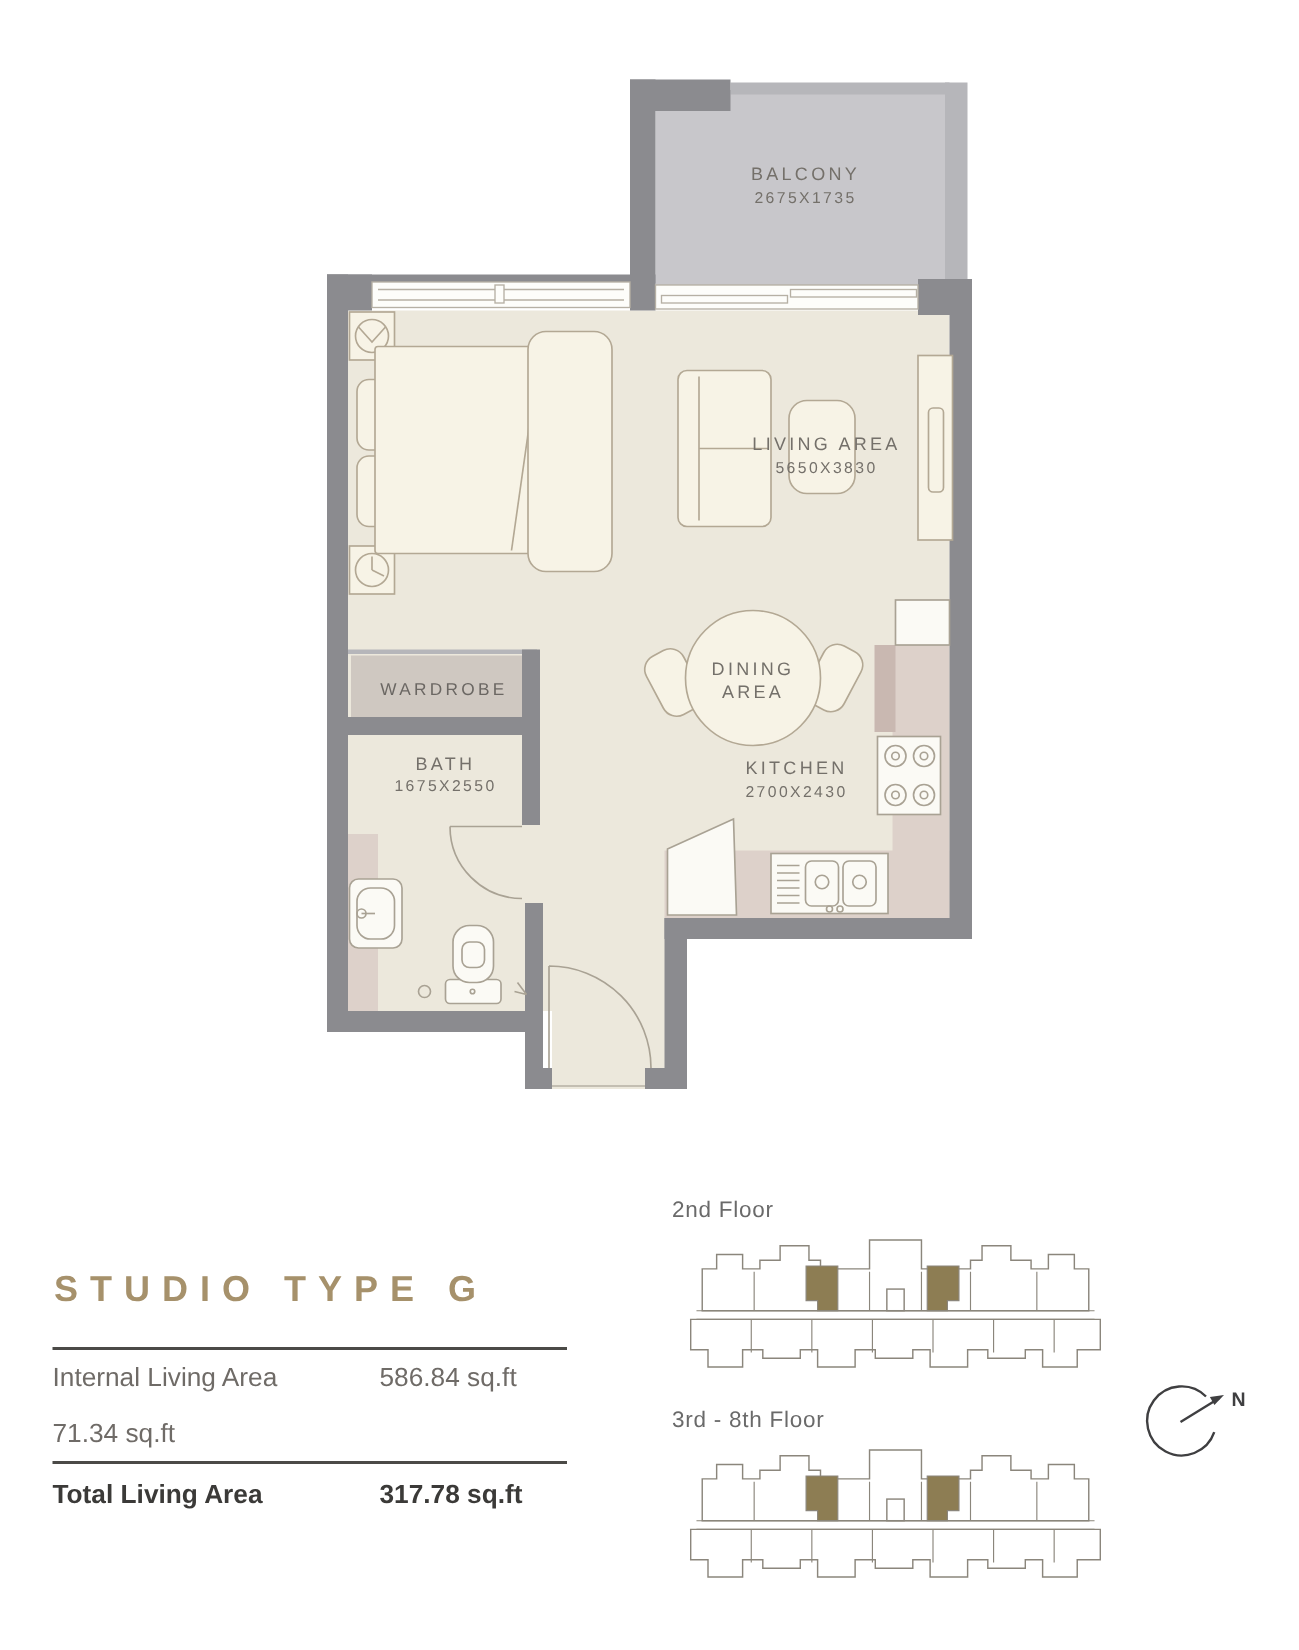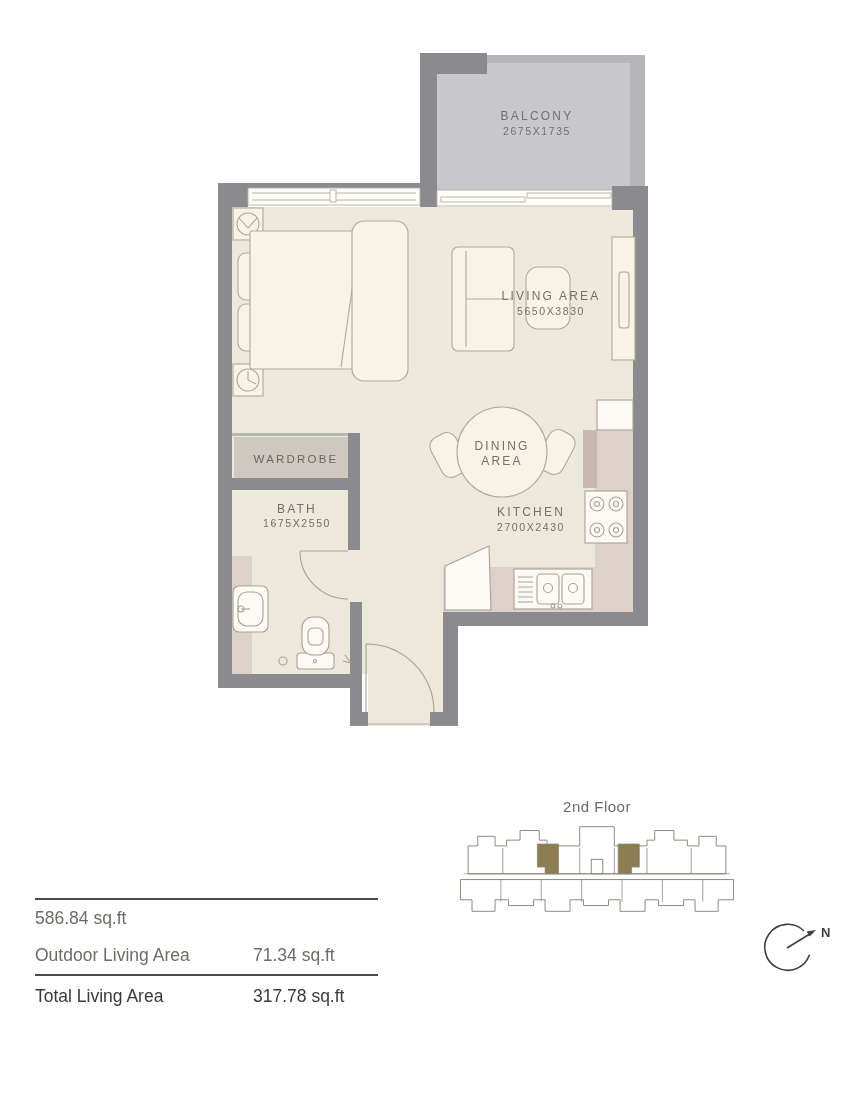--- a/index.html
+++ b/index.html
@@ -22,23 +22,23 @@
   .winline{fill:none;stroke:#b6b0a4;stroke-width:1;}
   .roomLabel{fill:var(--labelText);font-size:12px;letter-spacing:2.2px;text-anchor:middle;}
   .dimLabel{fill:var(--labelText);font-size:10.5px;letter-spacing:1.6px;text-anchor:middle;}
   
   .title{position:absolute;left:36px;top:846px;font-size:24px;letter-spacing:8px;
          color:var(--gold);font-weight:bold;}
   .areaTable{position:absolute;left:35px;top:898px;width:343px;color:var(--textGray);
              font-size:17.5px;}
   .tline{border:0;border-top:2px solid var(--lineDark);margin:0;}
   .trow{display:grid;grid-template-columns:218px 1fr;align-items:center;height:37px;}
-  .trow.total{color:var(--textDark);font-weight:normal;height:40px;}
-  
-  .keyblock{position:absolute;left:448px;width:298px;text-align:center;}
+  .trow.total{color:var(--textDark);font-weight:bold;height:40px;}
+  
+  .keyblock{position:absolute;left:448px;width:298px;text-align:left;}
   .keylabel{font-size:15px;color:#6a6a6a;letter-spacing:0.5px;margin-bottom:4px;}
   .kp{fill:#fff;stroke:var(--keyLine);stroke-width:1;}
   .kpline{fill:none;stroke:var(--keyLine);stroke-width:0.8;}
   .kpfill{fill:var(--keyFill);stroke:var(--keyLine);stroke-width:0.8;}
   
   .compass{position:absolute;left:750px;top:898px;}
   .cstroke{fill:none;stroke:var(--compass);stroke-width:1.6;}
   .cfill{fill:var(--compass);}
   .clabel{fill:var(--compass);font-size:13px;font-weight:bold;}
 </style>
@@ -187,28 +187,29 @@
       <text class="roomLabel" x="502" y="450">DINING</text>
       <text class="roomLabel" x="502" y="465">AREA</text>
       <text class="roomLabel" x="531" y="516">KITCHEN</text>
       <text class="dimLabel" x="531" y="531">2700X2430</text>
       <text class="roomLabel" x="296" y="463" style="font-size:11.5px;fill:#6b6763;">WARDROBE</text>
       <text class="roomLabel" x="297" y="513">BATH</text>
       <text class="dimLabel" x="297" y="527">1675X2550</text>
     </g>
   </svg>
 
+  <div class="title">STUDIO TYPE G</div>
 
   <div class="areaTable">
     <hr class="tline">
     <div class="trow">
+      <span>Internal Living Area</span>
       <span>586.84 sq.ft</span>
     </div>
     <div class="trow">
-      <span>Outdoor Living Area</span>
       <span>71.34 sq.ft</span>
     </div>
     <hr class="tline">
     <div class="trow total">
       <span>Total Living Area</span>
       <span>317.78 sq.ft</span>
     </div>
   </div>
 
   <div class="keyblock" style="top:798px;">
@@ -219,20 +220,34 @@
       <rect class="kp" x="144" y="42" width="12" height="15"></rect>
       <path class="kpfill" d="M88,26 H110 V57 H96 V50 H88 Z"></path>
       <path class="kpfill" d="M172,26 H194 V50 H186 V57 H172 Z"></path>
       <path class="kpline" d="M12,57 H288 M12,63 H288"></path>
       <path class="kpline" d="M30,63 V72 M48,63 V72 M66,63 V72 M84,63 V72 M102,63 V72 M120,63 V72 M138,63 V72 M156,63 V72 M174,63 V72 M192,63 V72 M210,63 V72 M228,63 V72 M246,63 V72 M264,63 V72"></path>
       <path class="kp" d="M8,63 V84 H20 V96 H44 V84 H58 V90 H84 V84 H96 V96 H122 V84 H136 V90 H162 V84 H174 V96 H200 V84 H214 V90 H240 V84 H252 V96 H276 V84 H292 V63 Z"></path>
       <path class="kpline" d="M50,63 V86 M92,63 V86 M134,63 V86 M176,63 V86 M218,63 V86 M260,63 V86"></path>
     </svg>
   </div>
 
+  <div class="keyblock" style="top:938px;">
+    <div class="keylabel">3rd - 8th Floor</div>
+    <svg width="298" height="100" viewBox="0 0 300 104">
+      <path class="kp" d="M16,57 V28 H26 V18 H44 V28 H56 V22 H70 V12 H90 V22 H98 V28 H132 V8 H168 V28 H202 V22 H210 V12 H230 V22 H244 V28 H256 V18 H274 V28 H284 V57 Z"></path>
+      <path class="kpline" d="M52,30 V57 M98,30 V57 M132,30 V57 M168,30 V57 M202,30 V57 M248,30 V57"></path>
+      <rect class="kp" x="144" y="42" width="12" height="15"></rect>
+      <path class="kpfill" d="M88,26 H110 V57 H96 V50 H88 Z"></path>
+      <path class="kpfill" d="M172,26 H194 V50 H186 V57 H172 Z"></path>
+      <path class="kpline" d="M12,57 H288 M12,63 H288"></path>
+      <path class="kpline" d="M30,63 V72 M48,63 V72 M66,63 V72 M84,63 V72 M102,63 V72 M120,63 V72 M138,63 V72 M156,63 V72 M174,63 V72 M192,63 V72 M210,63 V72 M228,63 V72 M246,63 V72 M264,63 V72"></path>
+      <path class="kp" d="M8,63 V84 H20 V96 H44 V84 H58 V90 H84 V84 H96 V96 H122 V84 H136 V90 H162 V84 H174 V96 H200 V84 H214 V90 H240 V84 H252 V96 H276 V84 H292 V63 Z"></path>
+      <path class="kpline" d="M50,63 V86 M92,63 V86 M134,63 V86 M176,63 V86 M218,63 V86 M260,63 V86"></path>
+    </svg>
+  </div>
 
   <svg class="compass" width="95" height="90" viewBox="0 0 95 90">
     <path class="cstroke" d="M59.5,56.8 A23,23 0 1 1 54,33"></path>
     <path class="cstroke" d="M37,50 L63,34"></path>
     <polygon class="cfill" points="66,32 59.6,38.6 56.6,33.4"></polygon>
     <text class="clabel" x="71" y="39">N</text>
   </svg>
 
 </div>
 

